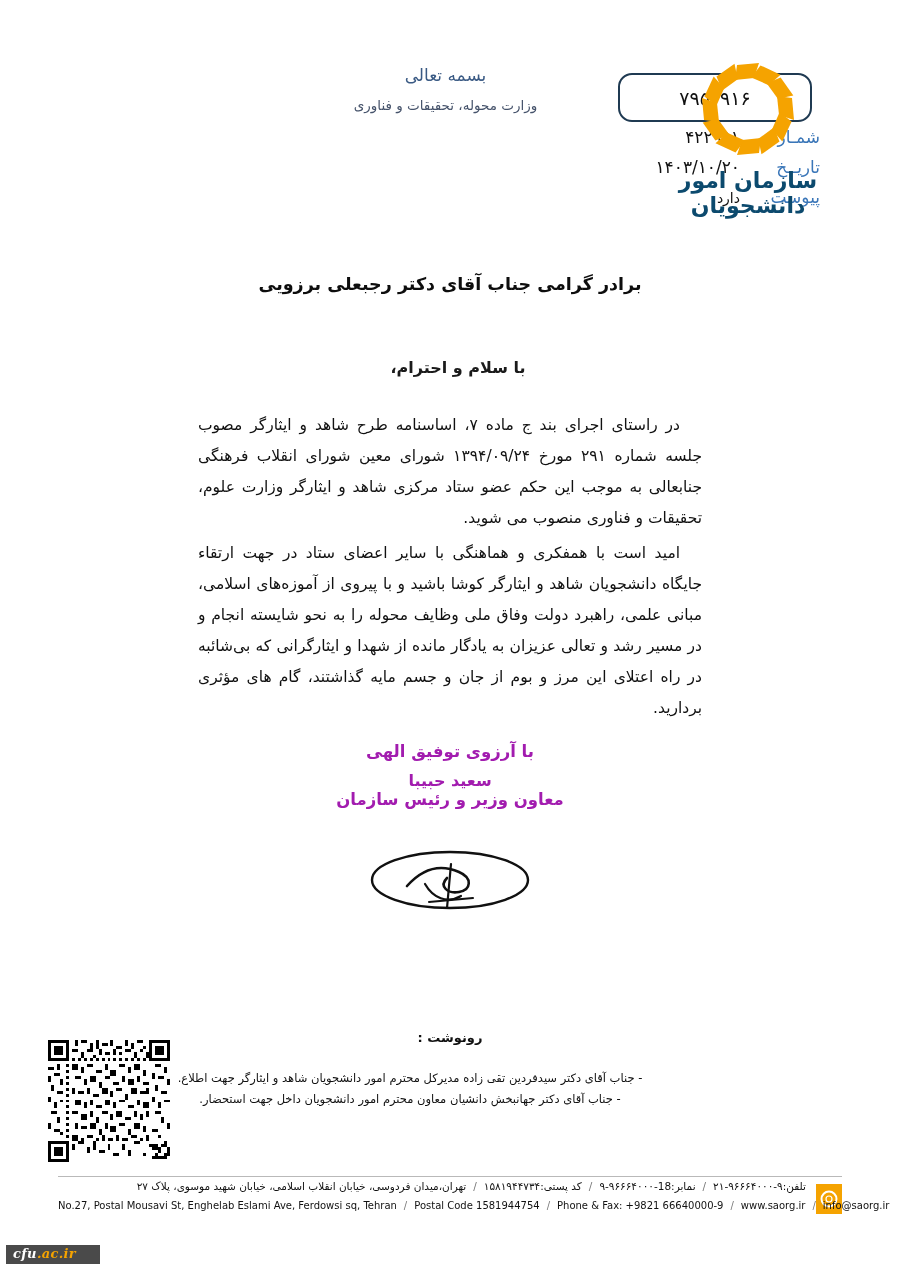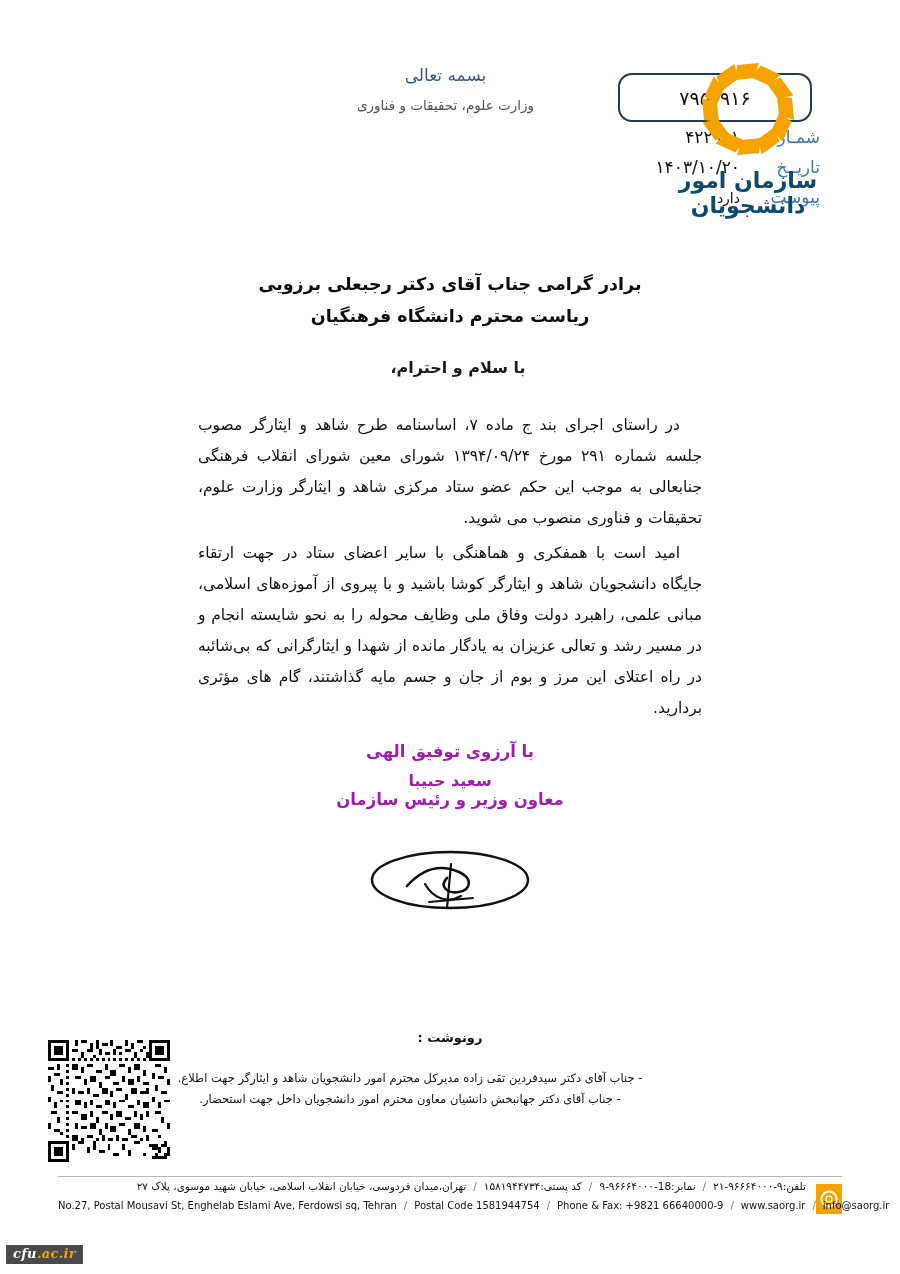--- a/index.html
+++ b/index.html
@@ -259,21 +259,21 @@
     white-space: nowrap;
   }
   .footer-fa .sep, .footer-en .sep { color:#777; padding: 0 7px; }
 
   
   .watermark {
     position: absolute;
     left: 6px;
     bottom: 10px;
     background: #4a4a4a;
-    padding: 2px 7px 3px 7px;
+    padding: 2px 24px 3px 7px;
     font-family: "DejaVu Serif", "Liberation Serif", serif;
     font-weight: bold;
     font-style: italic;
     font-size: 13px;
     letter-spacing: 0.3px;
     line-height: 1.1;
   }
   .watermark .w1 { color: #ffffff; }
   .watermark .w2 { color: #f5a300; }
 </style>
@@ -298,21 +298,21 @@
         <span class="meta-value">۱۴۰۳/۱۰/۲۰</span>
       </div>
       <div class="meta-row attach">
         <span class="meta-label">پیوست</span>
         <span class="meta-value">دارد</span>
       </div>
     </div>
 
     <div class="center-head">
       <div class="basmala">بسمه تعالی</div>
-      <div class="ministry">وزارت علوم، تحقیقات و فناوری</div>
+      <div class="ministry">وزارت محوله، تحقیقات و فناوری</div>
     </div>
 
     <div class="logo-wrap">
       <svg class="logo-sun" width="118" height="112" viewBox="0 0 118 112">
         <g fill="#F5A300" transform="translate(59,54)">
           <g transform="rotate(0)">
               <path d="M -11,-44 L 11,-46 L 6,-31 L -13,-29 Z"></path>
             </g>
           <g transform="rotate(30)">
               <path d="M -11,-44 L 11,-46 L 6,-31 L -13,-29 Z"></path>
@@ -351,21 +351,20 @@
       </svg>
       <div class="logo-text">
         <span class="l1">سازمان امور</span>
         <span class="l2">دانشجویان</span>
       </div>
     </div>
   </div>
 
   <div class="addressee">
     <div>برادر گرامی جناب آقای دکتر رجبعلی برزویی</div>
-    <div>ریاست محترم دانشگاه فرهنگیان</div>
   </div>
 
   <div class="salutation">با سلام و احترام،</div>
 
   <div class="body-text">
     <p>در راستای اجرای بند ج ماده ۷، اساسنامه طرح شاهد و ایثارگر مصوب جلسه شماره ۲۹۱ مورخ ۱۳۹۴/۰۹/۲۴ شورای معین شورای انقلاب فرهنگی جنابعالی به موجب این حکم عضو ستاد مرکزی شاهد و ایثارگر وزارت علوم، تحقیقات و فناوری منصوب می شوید.</p>
     <p>امید است با همفکری و هماهنگی با سایر اعضای ستاد در جهت ارتقاء جایگاه دانشجویان شاهد و ایثارگر کوشا باشید و با پیروی از آموزه‌های اسلامی، مبانی علمی، راهبرد دولت وفاق ملی وظایف محوله را به نحو شایسته انجام و در مسیر رشد و تعالی عزیزان به یادگار مانده از شهدا و ایثارگرانی که بی‌شائبه در راه اعتلای این مرز و بوم از جان و جسم مایه گذاشتند، گام های مؤثری بردارید.</p>
   </div>
 
   <div class="signature">

